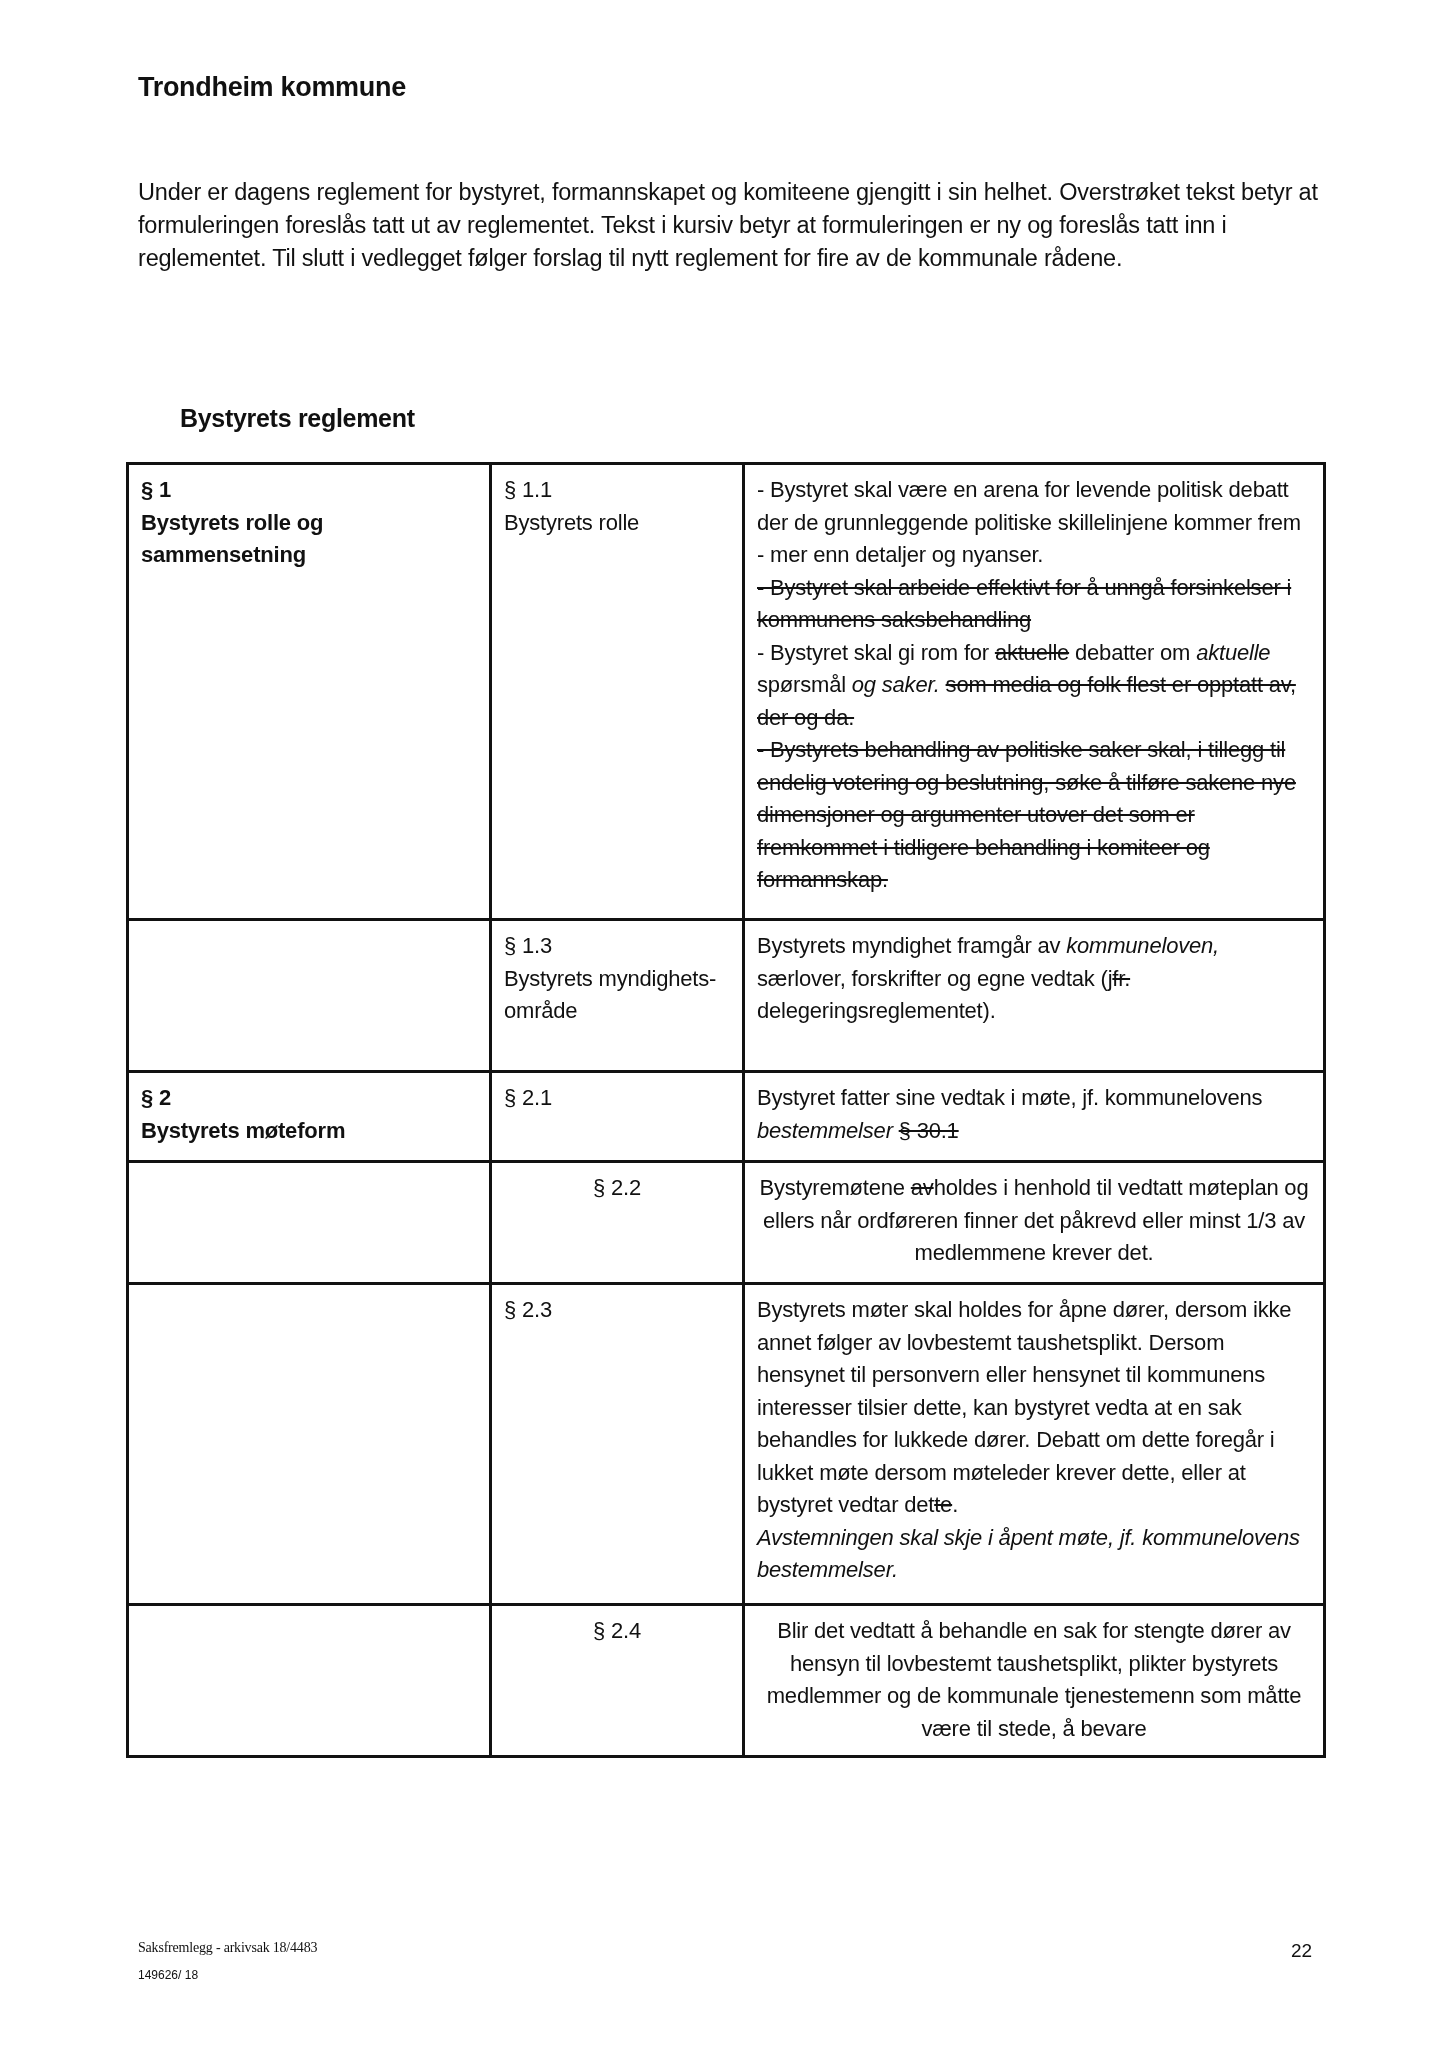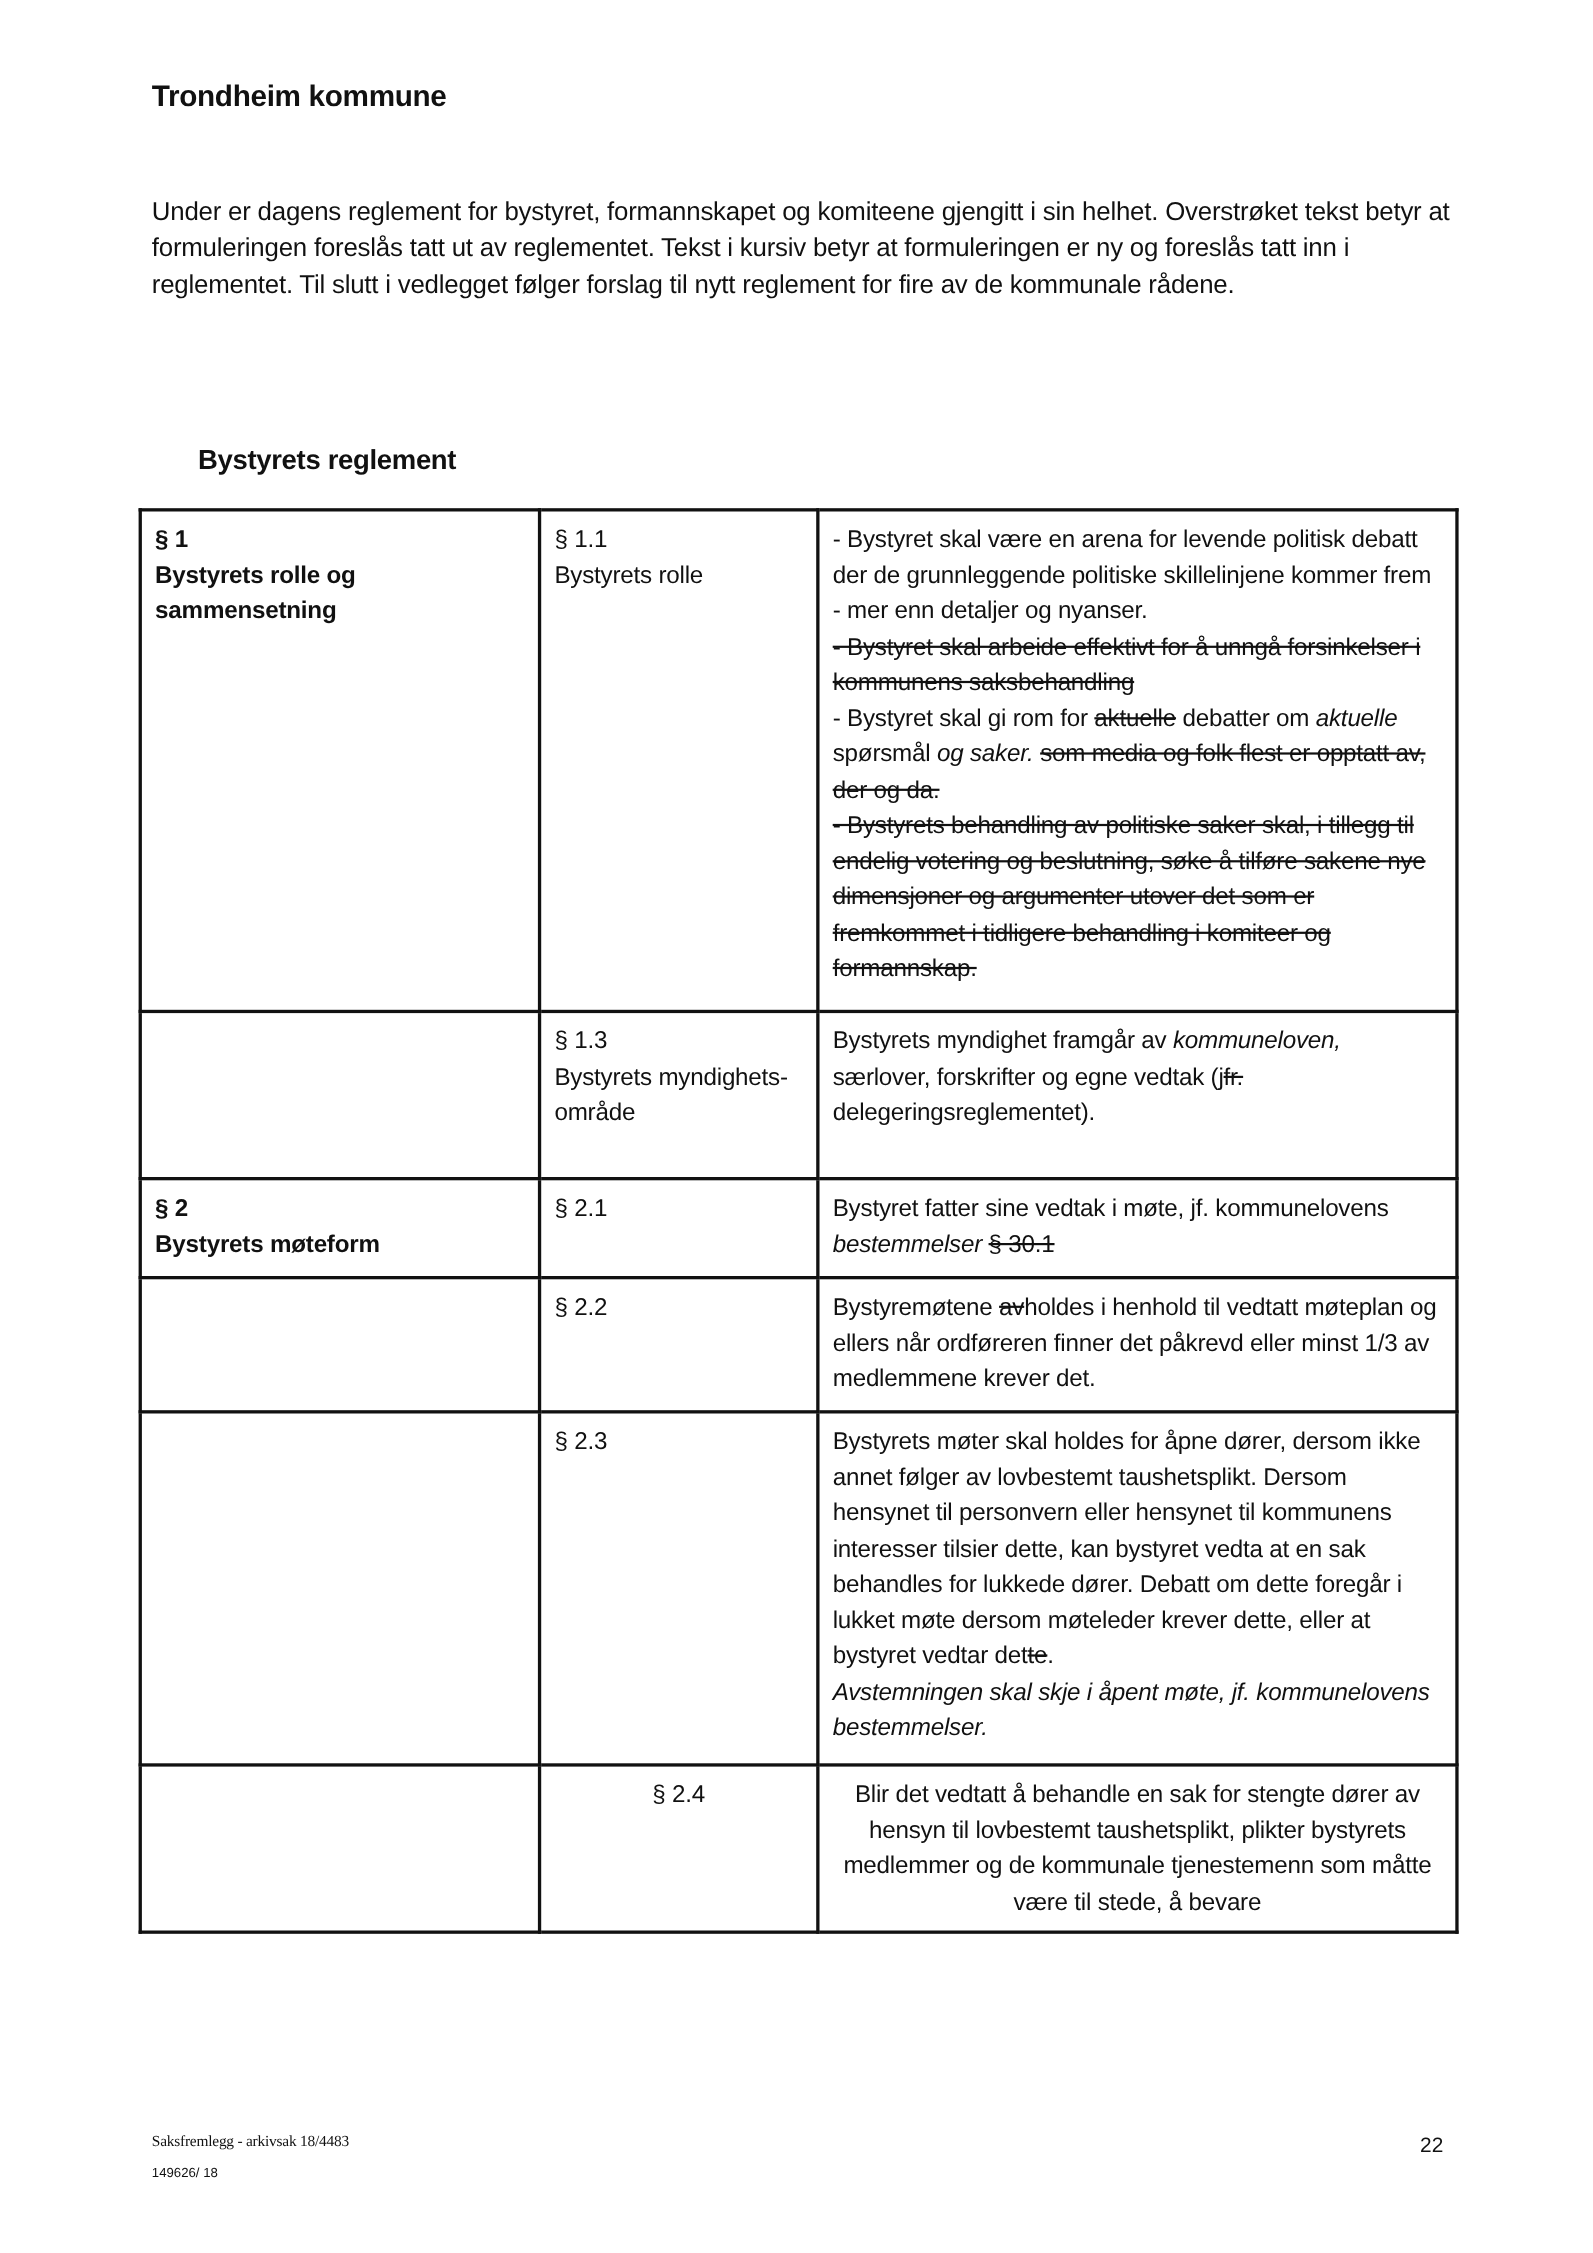--- a/index.html
+++ b/index.html
@@ -62,21 +62,21 @@
         <td>
           <div class="bold">§ 2</div>
           <div class="bold">Bystyrets møteform</div>
         </td>
         <td>
           <div>§ 2.1</div>
           <div></div>
         </td>
         <td><span>Bystyret fatter sine vedtak i møte, jf. kommunelovens </span><span class="ital">bestemmelser</span><span> </span><span class="struck">§ 30.1</span></td>
       </tr>
-      <tr style="height: 122px;">
+      <tr style="height: 122px; text-align: center;">
         <td>
           <div class="bold"></div>
           <div class="bold"></div>
         </td>
         <td>
           <div>§ 2.2</div>
           <div></div>
         </td>
         <td><span>Bystyremøtene </span><span class="struck">av</span><span>holdes i henhold til vedtatt møteplan og ellers når ordføreren finner det påkrevd eller minst 1/3 av medlemmene krever det.</span></td>
       </tr>

